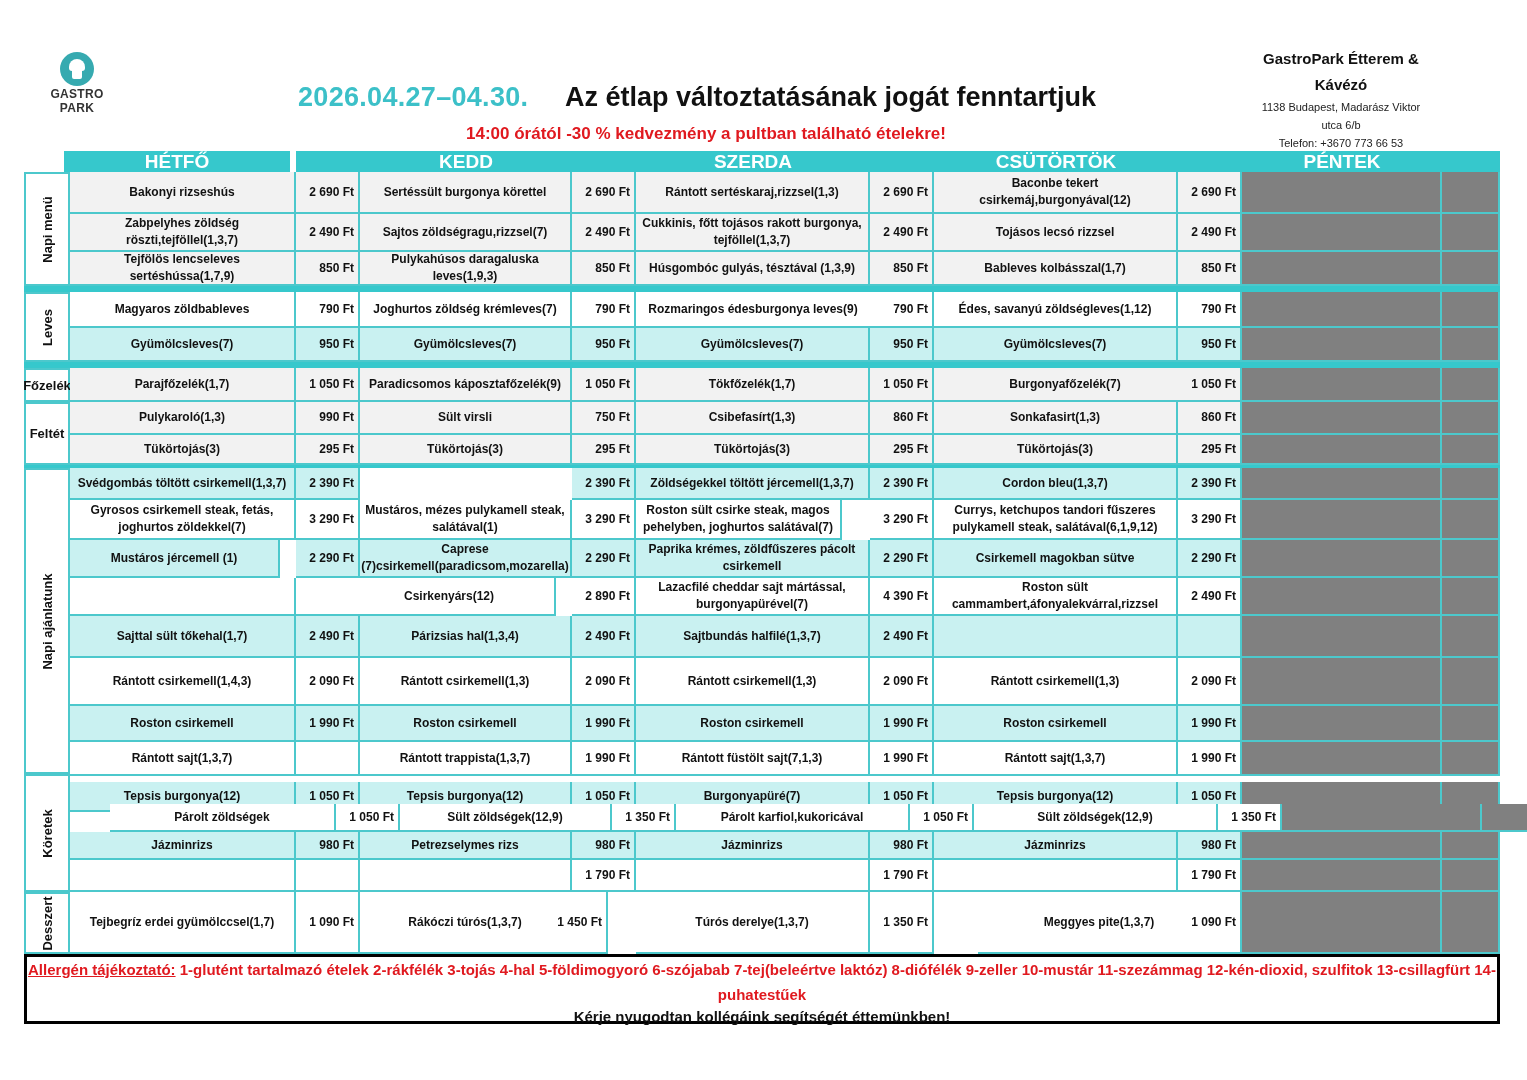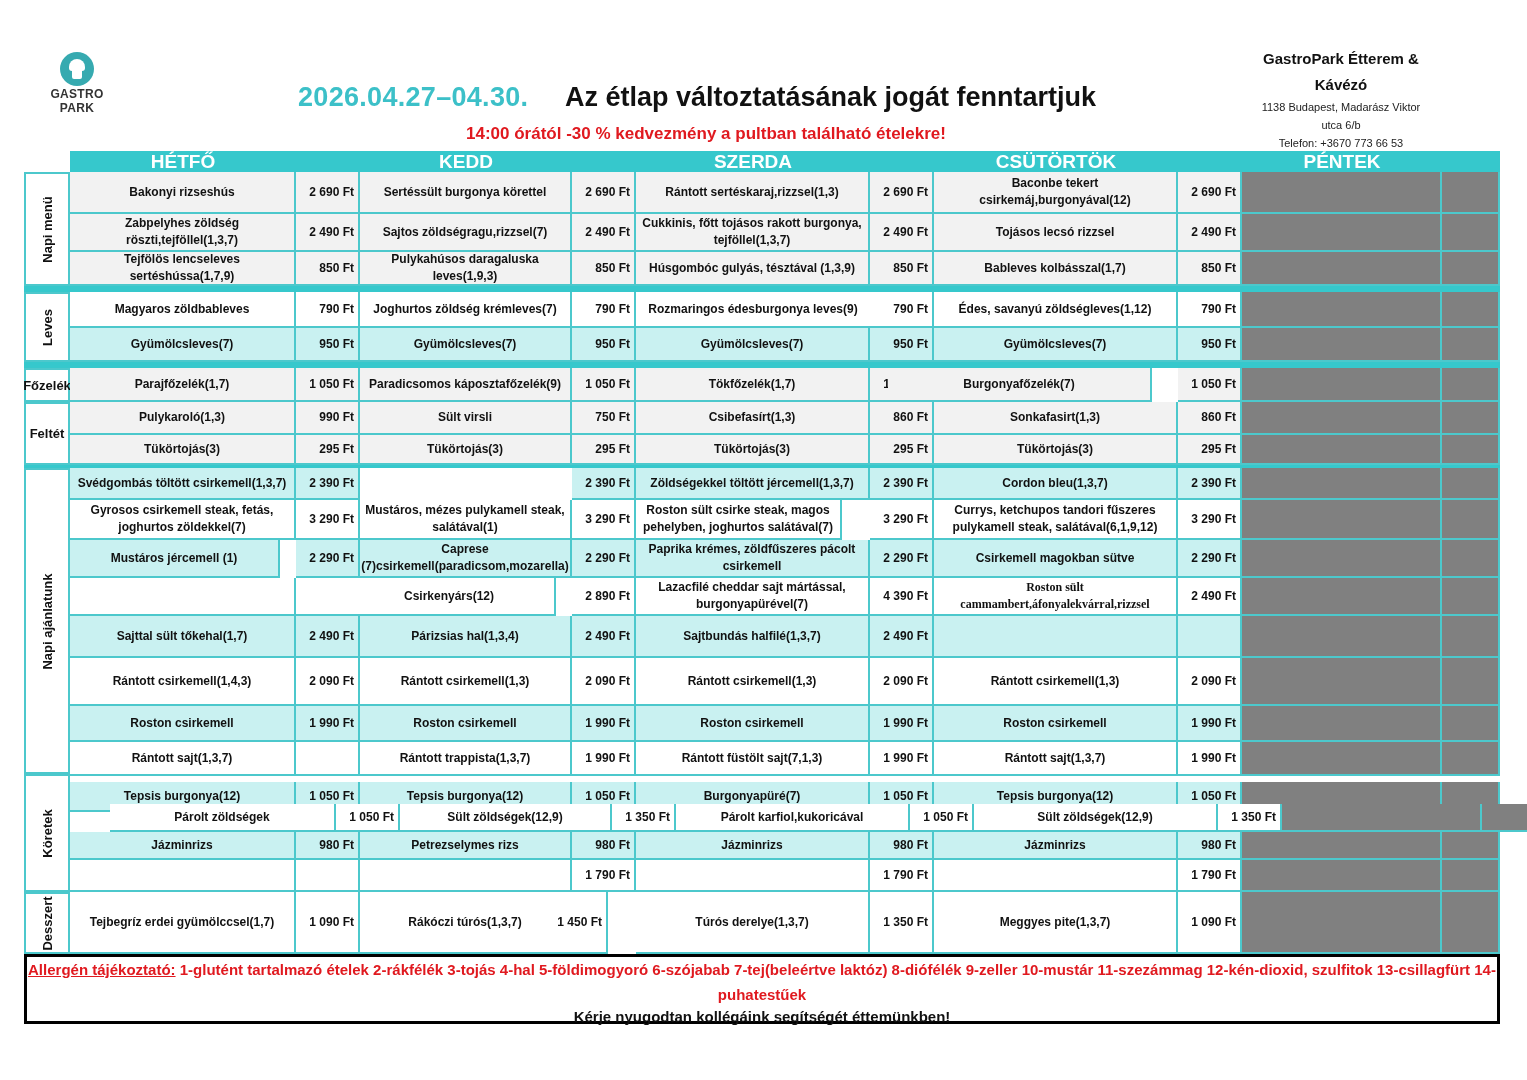--- a/index.html
+++ b/index.html
@@ -50,21 +50,21 @@
 <div class="abs main-title">Az étlap változtatásának jogát fenntartjuk</div>
 <div class="abs promo">14:00 órától  -30 % kedvezmény a pultban található ételekre!</div>
 <div class="abs info">
   <div class="info-name">GastroPark Étterem &amp;</div>
   <div class="info-name">Kávézó</div>
   <div class="info-line">1138 Budapest, Madarász Viktor</div>
   <div class="info-line">utca 6/b</div>
   <div class="info-line">Telefon: +3670 773 66 53</div>
 </div>
 
-<div class="abs hdr" style="left:70px;width:226px">HÉTFŐ</div>
+<div class="abs hdr" style="left:64px;width:226px">HÉTFŐ</div>
 <div class="abs hdr" style="left:296px;width:64px"></div>
 <div class="abs hdr" style="left:360px;width:212px">KEDD</div>
 <div class="abs hdr" style="left:572px;width:64px"></div>
 <div class="abs hdr" style="left:636px;width:234px">SZERDA</div>
 <div class="abs hdr" style="left:870px;width:64px"></div>
 <div class="abs hdr" style="left:934px;width:244px">CSÜTÖRTÖK</div>
 <div class="abs hdr" style="left:1178px;width:64px"></div>
 <div class="abs hdr" style="left:1242px;width:200px">PÉNTEK</div>
 <div class="abs hdr" style="left:1442px;width:58px"></div>
 
@@ -156,21 +156,21 @@
       <div class="cell fri" style="left: 1218px; width: 200px;"></div>
       <div class="cell fri" style="left: 1418px; width: 58px;"></div>
     </div>
     <div class="row" style="top: 196px; height: 34px;">
       <div class="cell bg-g" style="left: 46px; width: 226px;">Parajfőzelék(1,7)</div>
       <div class="cell price bg-g" style="left: 272px; width: 64px;">1 050 Ft</div>
       <div class="cell bg-g" style="left: 336px; width: 212px;">Paradicsomos káposztafőzelék(9)</div>
       <div class="cell price bg-g" style="left: 548px; width: 64px;">1 050 Ft</div>
       <div class="cell bg-g" style="left: 612px; width: 234px;">Tökfőzelék(1,7)</div>
       <div class="cell price bg-g" style="left: 846px; width: 64px;">1 050 Ft</div>
-      <div class="cell bg-g" style="left: 864px; width: 264px;">Burgonyafőzelék(7)</div>
+      <div class="cell bg-g" style="left: 910px; width: 264px;">Burgonyafőzelék(7)</div>
       <div class="cell price bg-g" style="left: 1154px; width: 64px;">1 050 Ft</div>
       <div class="cell fri" style="left: 1218px; width: 200px;"></div>
       <div class="cell fri" style="left: 1418px; width: 58px;"></div>
     </div>
     <div class="row" style="top: 230px; height: 33px;">
       <div class="cell bg-g" style="left: 46px; width: 226px;">Pulykaroló(1,3)</div>
       <div class="cell price bg-g" style="left: 272px; width: 64px;">990 Ft</div>
       <div class="cell bg-g" style="left: 336px; width: 212px;">Sült virsli</div>
       <div class="cell price bg-g" style="left: 548px; width: 64px;">750 Ft</div>
       <div class="cell bg-g" style="left: 612px; width: 234px;">Csibefasírt(1,3)</div>
@@ -227,21 +227,21 @@
       <div class="cell fri" style="left: 1218px; width: 200px;"></div>
       <div class="cell fri" style="left: 1418px; width: 58px;"></div>
     </div>
     <div class="row" style="top: 406px; height: 38px;">
       <div class="cell bg-w" style="left: 46px; width: 226px;"></div>
       <div class="cell price bg-w" style="left: 272px; width: 64px;"></div>
       <div class="cell bg-w" style="left: 320px; width: 212px;">Csirkenyárs(12)</div>
       <div class="cell price bg-w" style="left: 548px; width: 64px;">2 890 Ft</div>
       <div class="cell bg-w" style="left: 612px; width: 234px;">Lazacfilé cheddar sajt mártással, burgonyapürével(7)</div>
       <div class="cell price bg-w" style="left: 846px; width: 64px;">4 390 Ft</div>
-      <div class="cell bg-w" style="left: 910px; width: 244px; font-family: Liberation Serif, serif;">Roston sült cammambert,áfonyalekvárral,rizzsel</div>
+      <div class="cell bg-w" style="left: 910px; width: 244px;">Roston sült cammambert,áfonyalekvárral,rizzsel</div>
       <div class="cell price bg-w" style="left: 1154px; width: 64px;">2 490 Ft</div>
       <div class="cell fri" style="left: 1218px; width: 200px;"></div>
       <div class="cell fri" style="left: 1418px; width: 58px;"></div>
     </div>
     <div class="row" style="top: 444px; height: 42px;">
       <div class="cell bg-t" style="left: 46px; width: 226px;">Sajttal sült tőkehal(1,7)</div>
       <div class="cell price bg-t" style="left: 272px; width: 64px;">2 490 Ft</div>
       <div class="cell bg-t" style="left: 336px; width: 212px;">Párizsias hal(1,3,4)</div>
       <div class="cell price bg-t" style="left: 548px; width: 64px;">2 490 Ft</div>
       <div class="cell bg-t" style="left: 612px; width: 234px;">Sajtbundás halfilé(1,3,7)</div>
@@ -335,21 +335,21 @@
       <div class="cell fri" style="left: 1218px; width: 200px;"></div>
       <div class="cell fri" style="left: 1418px; width: 58px;"></div>
     </div>
     <div class="row" style="top: 720px; height: 62px;">
       <div class="cell bg-w" style="left: 46px; width: 226px;">Tejbegríz erdei gyümölccsel(1,7)</div>
       <div class="cell price bg-w" style="left: 272px; width: 64px;">1 090 Ft</div>
       <div class="cell bg-w" style="left: 336px; width: 212px;">Rákóczi túrós(1,3,7)</div>
       <div class="cell price bg-w" style="left: 520px; width: 64px;">1 450 Ft</div>
       <div class="cell bg-w" style="left: 612px; width: 234px;">Túrós derelye(1,3,7)</div>
       <div class="cell price bg-w" style="left: 846px; width: 64px;">1 350 Ft</div>
-      <div class="cell bg-w" style="left: 910px; width: 244px;">Meggyes pite(1,3,7)</div>
+      <div class="cell bg-w" style="left: 954px; width: 244px;">Meggyes pite(1,3,7)</div>
       <div class="cell price bg-w" style="left: 1154px; width: 64px;">1 090 Ft</div>
       <div class="cell fri" style="left: 1218px; width: 200px;"></div>
       <div class="cell fri" style="left: 1418px; width: 58px;"></div>
     </div>
   </div>
 
 <div class="abs allergen">
   <p class="al-red"><span class="al-lbl">Allergén tájékoztató:</span><span> 1-glutént tartalmazó ételek 2-rákfélék 3-tojás 4-hal 5-földimogyoró 6-szójabab 7-tej(beleértve laktóz) 8-diófélék 9-zeller 10-mustár 11-szezámmag 12-kén-dioxid, szulfitok 13-csillagfürt 14-puhatestűek</span></p>
   <p class="al-black">Kérje nyugodtan kollégáink segítségét éttemünkben!</p>
 </div>

